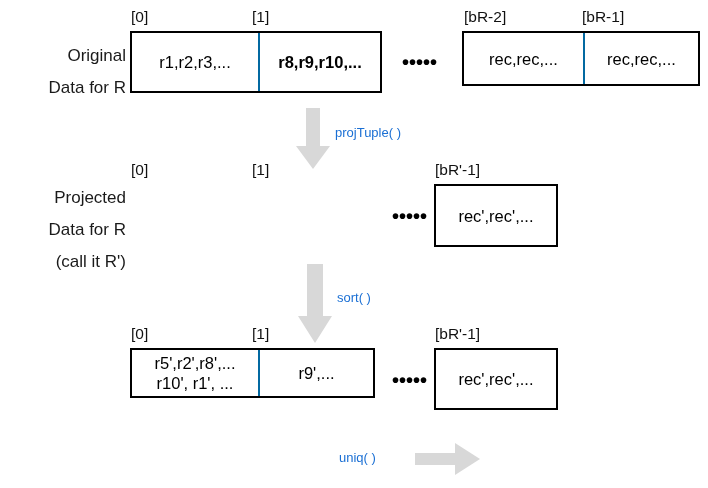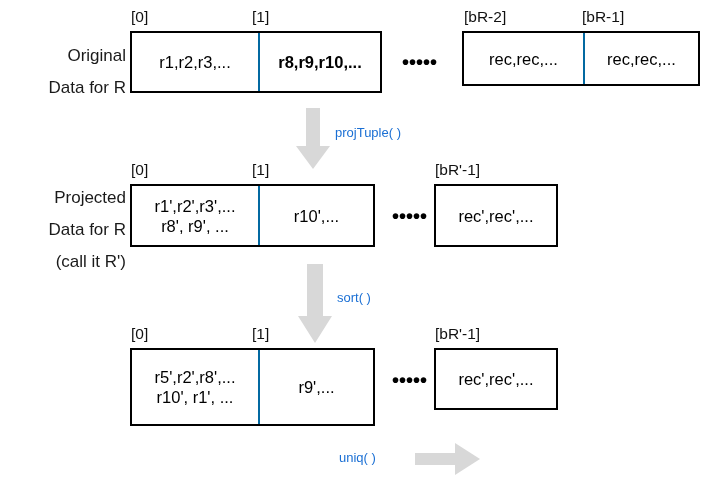--- a/index.html
+++ b/index.html
@@ -138,43 +138,38 @@
   <div class="op" style="left:335px; top:123px;">projTuple( )</div>
 
   <div class="row-label" style="left:6px; top:182px; width:120px;">Projected
 Data for R
 (call it R')</div>
 
   <div class="idx" style="left:131px; top:161px;">[0]</div>
   <div class="idx" style="left:252px; top:161px;">[1]</div>
   <div class="idx" style="left:435px; top:161px;">[bR'-1]</div>
 
-  <div class="box pair" style="left:130px; top:184px; width:245px; height:63px;">
-    <div class="cell right-div" style="left:0px; width:126px;">r1',r2',r3',...
- r8', r9', ...</div>
-    <div class="cell" style="left:126px; width:117px;">r10',...</div>
-  </div>
 
   <div class="dots" style="left:392px; top:206px;">•••••</div>
 
   <div class="box" style="left:434px; top:184px; width:124px; height:63px;">rec',rec',...</div>
 
   <div class="arrow" style="left:297px; top:264px;">
     <svg width="36" height="80" viewBox="0 0 36 80">
       <polygon points="10,0 26,0 26,52 35,52 18,79 1,52 10,52" fill="#d8d8d8"></polygon>
     </svg>
   </div>
   <div class="op" style="left:337px; top:288px;">sort( )</div>
 
 
   <div class="idx" style="left:131px; top:325px;">[0]</div>
   <div class="idx" style="left:252px; top:325px;">[1]</div>
   <div class="idx" style="left:435px; top:325px;">[bR'-1]</div>
 
-  <div class="box pair" style="left:130px; top:348px; width:245px; height:78px;padding-left:15px;">
+  <div class="box pair" style="left:130px; top:348px; width:245px; height:50px;padding-left:15px;">
     <div class="cell right-div" style="left:0px; width:126px;">r5',r2',r8',...
 r10', r1', ...</div>
     <div class="cell" style="left:126px; width:117px;">r9',...</div>
   </div>
 
   <div class="dots" style="left:392px; top:370px;">•••••</div>
 
   <div class="box" style="left:434px; top:348px; width:124px; height:62px;">rec',rec',...</div>
 
   <div class="op" style="left:339px; top:448px;">uniq( )</div>

